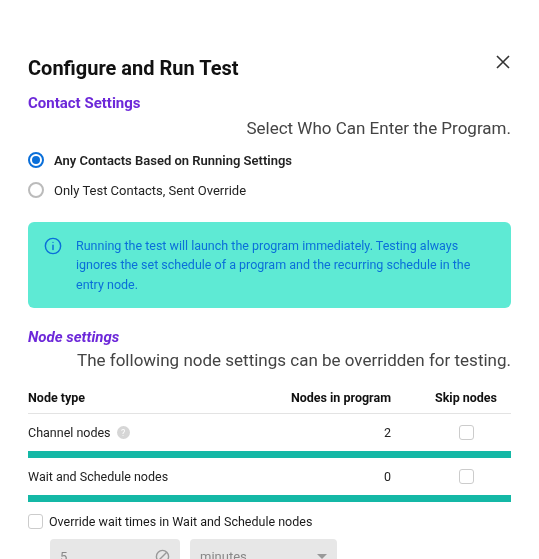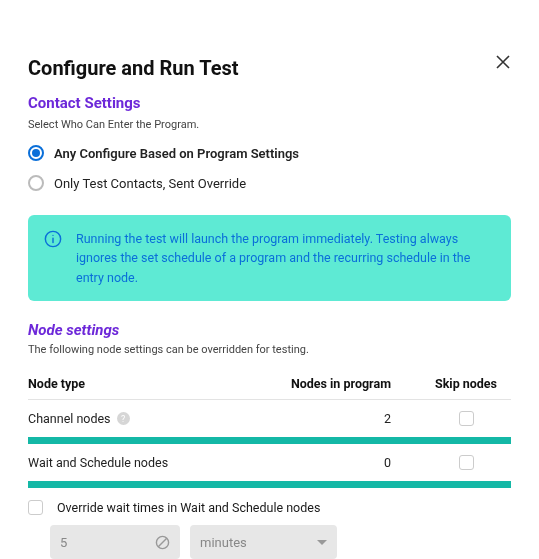--- a/index.html
+++ b/index.html
@@ -36,23 +36,24 @@
     color: #111;
     margin-bottom: 14px;
   }
   h2.section {
     font-size: 15px;
     font-weight: 700;
     color: #6d28d9;
     margin-bottom: 6px;
   }
   .subtext {
-    font-size: 11px;
+    font-size: 17px;
     color: #444;
     margin-bottom: 10px;
+    text-align: right;
   }
   .radio-group { margin-bottom: 14px; }
   .radio-row {
     display: flex;
     align-items: center;
     gap: 10px;
     padding: 4px 0 10px 0;
     cursor: pointer;
   }
   .radio {
@@ -129,21 +130,21 @@
   }
   .checkbox {
     width: 15px;
     height: 15px;
     border: 1px solid #ccc;
     border-radius: 3px;
     background: #fff;
   }
   .override-row {
     display: flex;
-    gap: 14px;
+    gap: 6px;
     padding: 12px 0 10px 0;
     font-size: 12.5px;
   }
   .wait-inputs {
     display: flex;
     gap: 10px;
     padding: 0 0 8px 22px;
   }
   .input-disabled {
     background: #e7e7e7;
@@ -207,21 +208,21 @@
   </div>
 
   <h1 class="title">Configure and Run Test</h1>
 
   <h2 class="section">Contact Settings</h2>
   <p class="subtext">Select Who Can Enter the Program.</p>
 
   <div class="radio-group">
     <div class="radio-row">
       <span class="radio selected"></span>
-      <span class="radio-label selected">Any Configure Based on Program Settings</span>
+      <span class="radio-label selected">Any Contacts Based on Running Settings</span>
     </div>
     <div class="radio-row">
       <span class="radio"></span>
       <span class="radio-label">Only Test Contacts, Sent Override</span>
     </div>
   </div>
 
   <div class="info-box">
     <span class="info-icon">
       <svg viewBox="0 0 20 20" fill="none" stroke="currentColor" stroke-width="1.6">

